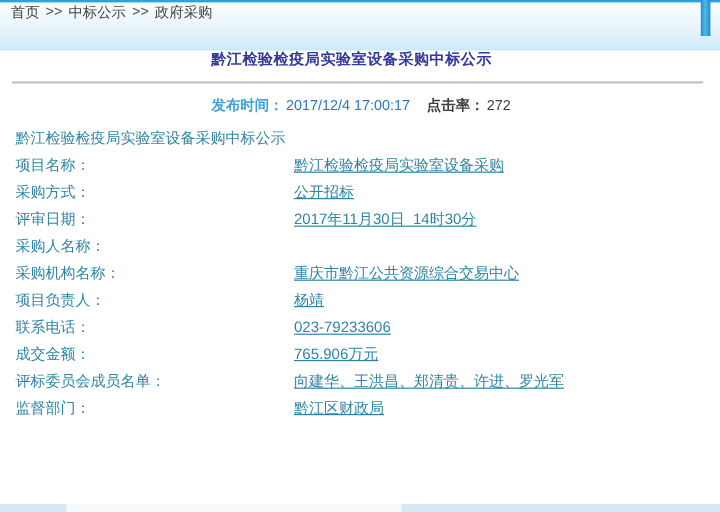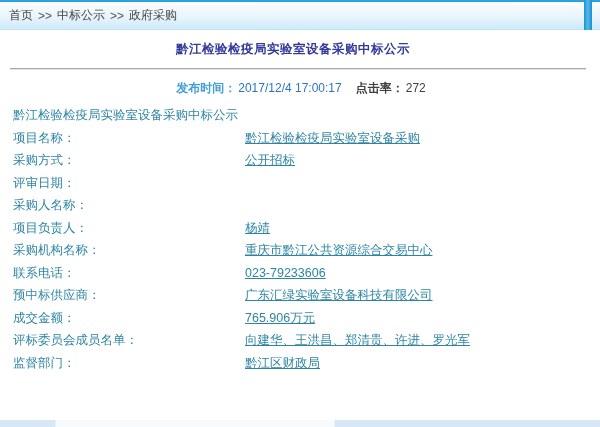--- a/index.html
+++ b/index.html
@@ -14,27 +14,27 @@
   .page {
     position: relative;
     width: 600px;
     height: 427px;
     background: #ffffff;
   }
   
   .crumb-bar {
     position: absolute;
     top: 0; left: 0; right: 0;
-    height: 30px;
+    height: 42px;
     background: linear-gradient(to bottom, #fbfdff 0%, #e8f5fc 55%, #cfeafa 100%);
     border-top: 2px solid #29a3dc;
     border-bottom: 1px solid #bfe2f4;
     box-sizing: border-box;
     display: flex;
-    align-items: center;
+    align-items: flex-start;
     padding-left: 9px;
     font-size: 12px;
     color: #444444;
   }
   .crumb-bar a {
     color: #444444;
     text-decoration: none;
     cursor: pointer;
   }
   .crumb-sep {
@@ -165,46 +165,43 @@
   </div>
 
 
   <div class="detail-row">
     <span class="row-label">采购方式：</span>
     <span class="row-value">公开招标</span>
   </div>
 
   <div class="detail-row">
     <span class="row-label">评审日期：</span>
+    <span class="row-value">2017年11月30日  14时30分</span>
   </div>
 
 
   <div class="detail-row">
     <span class="row-label">采购人名称：</span>
+  </div>
+
+  <div class="detail-row">
+    <span class="row-label">采购机构名称：</span>
+    <span class="row-value">重庆市黔江公共资源综合交易中心</span>
   </div>
 
   <div class="detail-row">
     <span class="row-label">项目负责人：</span>
     <span class="row-value">杨靖</span>
   </div>
 
   <div class="detail-row">
-    <span class="row-label">采购机构名称：</span>
-    <span class="row-value">重庆市黔江公共资源综合交易中心</span>
-  </div>
-
-  <div class="detail-row">
     <span class="row-label">联系电话：</span>
     <span class="row-value">023-79233606</span>
   </div>
 
-  <div class="detail-row">
-    <span class="row-label">预中标供应商：</span>
-    <span class="row-value">广东汇绿实验室设备科技有限公司</span>
-  </div>
 
   <div class="detail-row">
     <span class="row-label">成交金额：</span>
     <span class="row-value">765.906万元</span>
   </div>
 
   <div class="detail-row">
     <span class="row-label">评标委员会成员名单：</span>
     <span class="row-value">向建华、王洪昌、郑清贵、许进、罗光军</span>
   </div>

